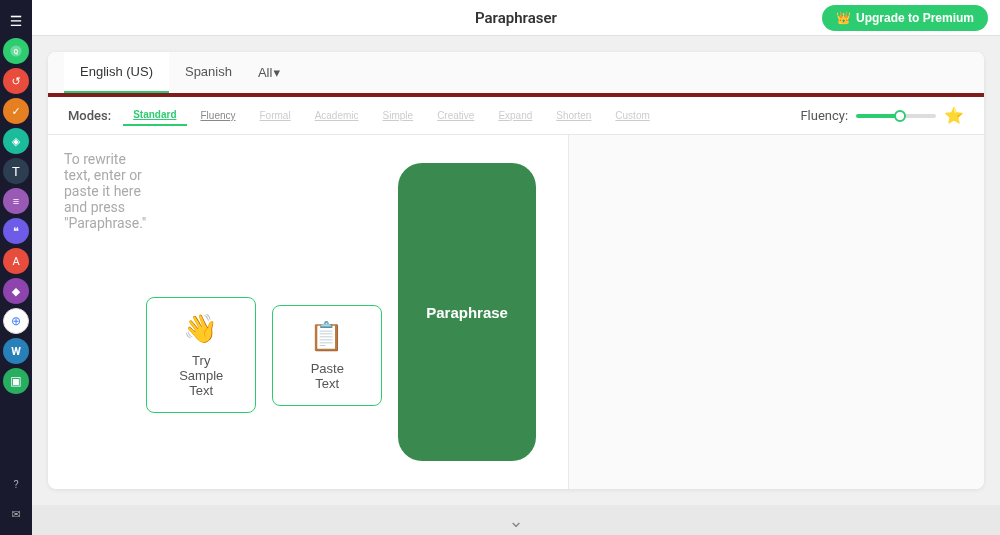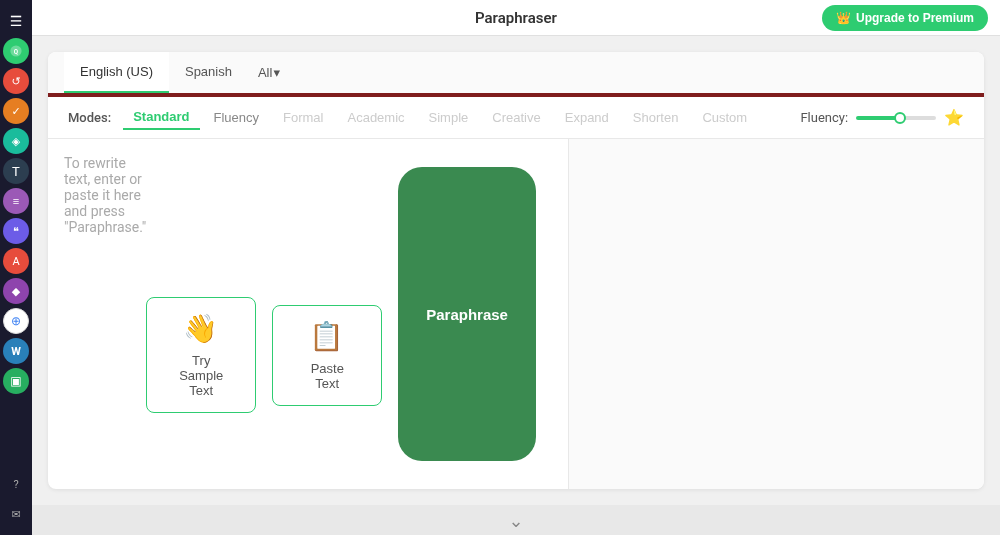--- a/index.html
+++ b/index.html
@@ -144,26 +144,27 @@
       gap: 4px;
     }
     .modes-label {
       font-size: 13px;
       color: #555;
       font-weight: 500;
       margin-right: 8px;
     }
     .mode-tab {
       padding: 4px 10px;
-      font-size: 13px;
+      font-size: 10px;
       color: #888;
       cursor: pointer;
       border: none;
       background: transparent;
       border-radius: 4px;
+      text-decoration: underline;
     }
     .mode-tab.active {
       color: #2ecc71;
       font-weight: 600;
       border-bottom: 2px solid #2ecc71;
       border-radius: 0;
     }
     .mode-tab.locked { color: #ccc; }
     .synonyms-area {
       margin-left: auto;

